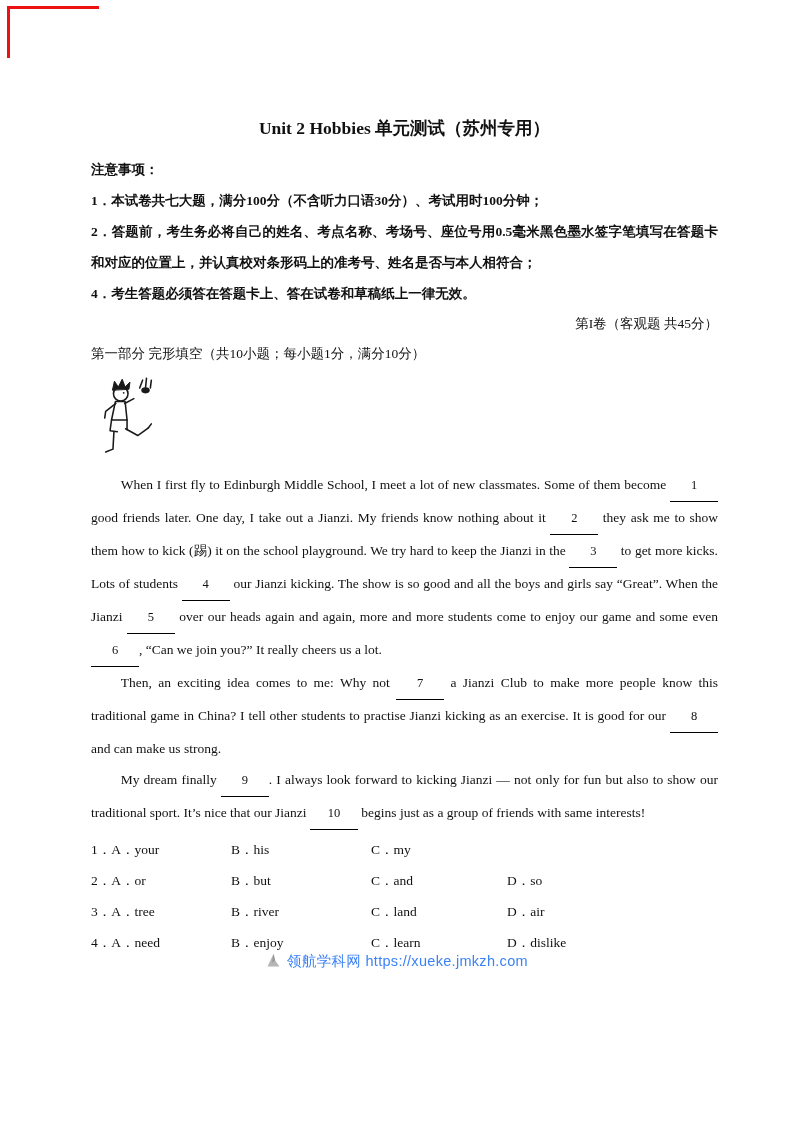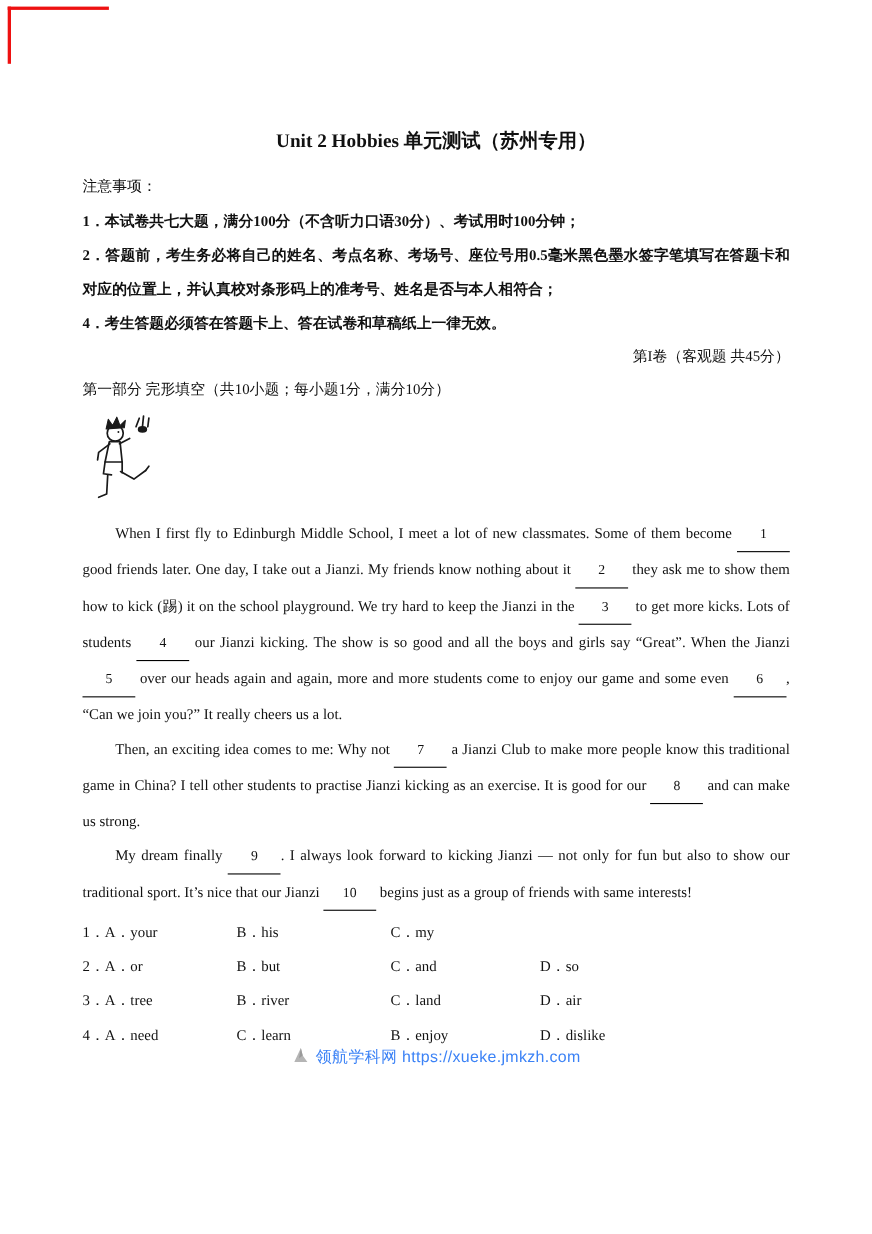--- a/index.html
+++ b/index.html
@@ -6,30 +6,31 @@
   html,body { background:#ffffff; }
   .page {
     position:relative;
     width:793px; height:994px;
     margin:0 auto;
     background:#ffffff;
     color:#111;
     font-family:"Liberation Serif","DejaVu Serif",serif;
     font-size:13.5px;
     overflow:hidden;
+    padding-left:16px;
   }
   
   .corner-h { position:absolute; left:7px; top:6px; width:92px; height:3px; background:#ee1111; }
   .corner-v { position:absolute; left:7px; top:6px; width:3px; height:52px; background:#ee1111; }
 
   .content { padding:115px 75px 0 75px; }
 
   .title { text-align:center; font-size:17.5px; font-weight:700; line-height:26px; }
 
-  .notice-head { margin-top:14px; font-weight:400; line-height:30px; }
+  .notice-head { margin-top:14px; font-weight:700; line-height:30px; }
   .notice { font-weight:700; line-height:31px; text-align:justify; }
 
   .volume-head { font-weight:400; text-align:right; line-height:30px; }
   .part-head { font-weight:400; line-height:30px; }
 
   .illustration { margin:6px 0 2px 4px; height:92px; }
 
   .passage p { line-height:31px; text-align:justify; text-indent:2.2em; }
   .blank {
     display:inline-block;
@@ -124,22 +125,22 @@
           <span class="opt-cell">D．so</span>
         </div>
         <div class="opt-row">
           <span class="opt-cell">3．A．tree</span>
           <span class="opt-cell">B．river</span>
           <span class="opt-cell">C．land</span>
           <span class="opt-cell">D．air</span>
         </div>
         <div class="opt-row">
           <span class="opt-cell">4．A．need</span>
+          <span class="opt-cell">B．enjoy</span>
           <span class="opt-cell">C．learn</span>
-          <span class="opt-cell">B．enjoy</span>
           <span class="opt-cell">D．dislike</span>
         </div>
       </div>
 
   </div>
 
   <div class="footer">
     <span class="logo">
       <svg width="17" height="17" viewBox="0 0 20 20">
         <path d="M3 17 L10 2 L12 10 L17 17 Z" fill="#b5b5b5"></path>

